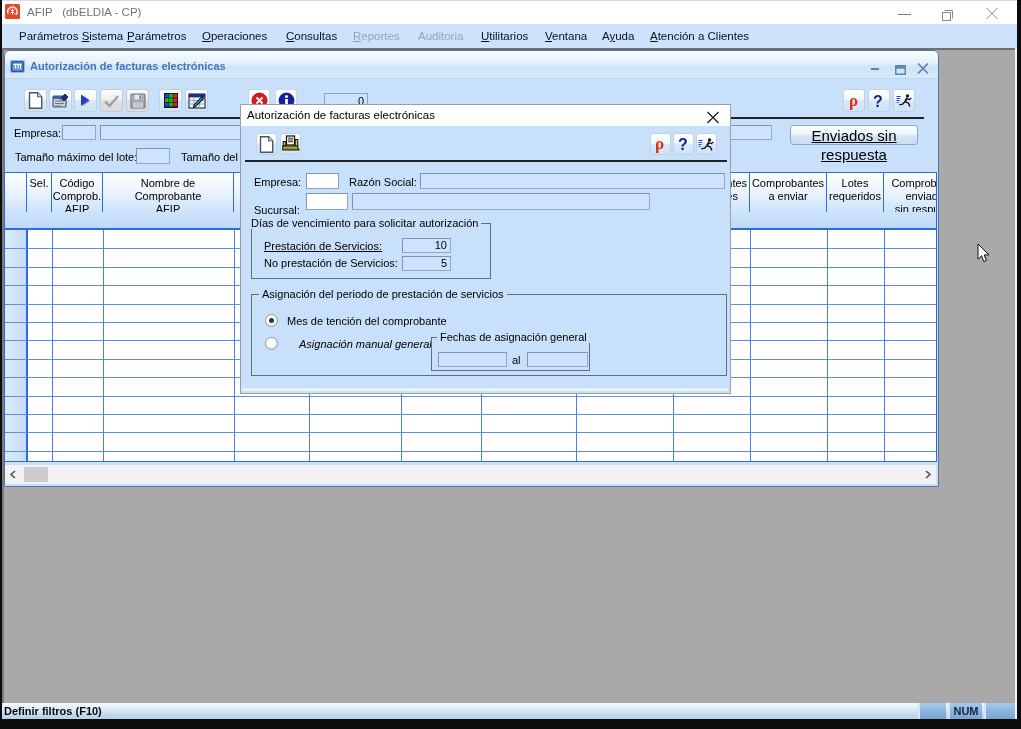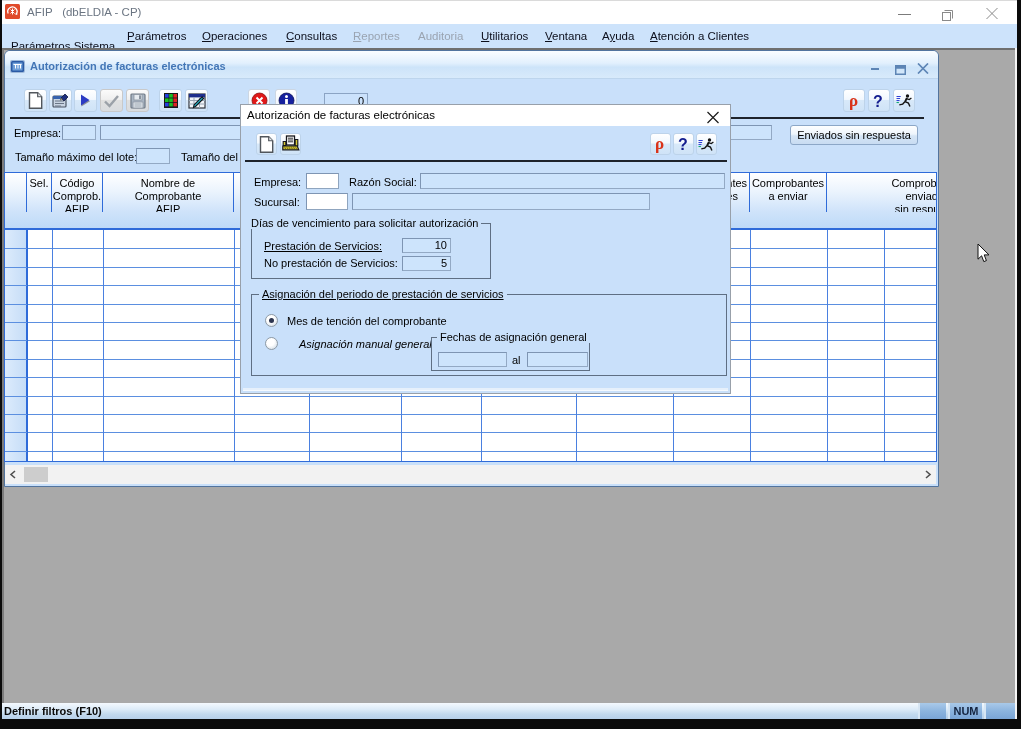--- a/index.html
+++ b/index.html
@@ -29,21 +29,21 @@
 <div class="a" style="left:27px;top:4px;font-size:11.5px;color:#6b7582;line-height:16px;white-space:nowrap;">AFIP&nbsp;&nbsp;&nbsp;(dbELDIA - CP)</div>
 <div class="a" style="left:898px;top:14px;width:13px;height:1px;background:#7b7b7b;"></div>
 <div class="a" style="left:941px;top:7px;width:13px;height:12px;"><svg width="13" height="12" viewBox="0 0 13 12">
         <path d="M3.5 1.5 h8 v8" fill="none" stroke="#8a8a8a" stroke-width="1"></path>
         <rect x="1.5" y="3.5" width="8" height="8" fill="#fff" stroke="#8a8a8a" stroke-width="1"></rect>
       </svg></div>
 <div class="a" style="left:985px;top:6px;width:14px;height:13px;"><svg width="14" height="13" viewBox="0 0 14 13">
         <path d="M1.5 1 L12.5 12 M12.5 1 L1.5 12" stroke="#8a8a8a" stroke-width="1"></path>
       </svg></div>
 <div class="a" style="left:2px;top:24px;width:1015px;height:24px;background:#cde3fb;"></div>
-<div class="mi" style="left:11px;margin-top:10px;">Parámetros <u>S</u>istema</div>
+<div class="mi" style="left:19px;">Parámetros <u>S</u>istema</div>
 <div class="mi" style="left:127px;"><u>P</u>arámetros</div>
 <div class="mi" style="left:202px;"><u>O</u>peraciones</div>
 <div class="mi" style="left:286px;"><u>C</u>onsultas</div>
 <div class="mi" style="left:353px;color:#9aa4b1;"><u>R</u>eportes</div>
 <div class="mi" style="left:418px;color:#9aa4b1;">Auditoria</div>
 <div class="mi" style="left:481px;"><u>U</u>tilitarios</div>
 <div class="mi" style="left:545px;"><u>V</u>entana</div>
 <div class="mi" style="left:602px;">A<u>y</u>uda</div>
 <div class="mi" style="left:650px;"><u>A</u>tención a Clientes</div>
 <div class="a" style="left:2px;top:48px;width:1015px;height:655px;background:#a9a9a9;border-top:2px solid #6f6f6f;border-left:2px solid #7c7c7c;"></div>
@@ -154,38 +154,39 @@
         <path d="M11.3 6.6 L14.3 7.5 L16.4 5.9" stroke="#141414" stroke-width="1.3" fill="none"></path>
         <path d="M10.1 9.6 L13.4 11 L14.9 14.6" stroke="#141414" stroke-width="1.4" fill="none"></path>
         <path d="M10.1 9.6 L7.7 12.1 L4.3 12.9" stroke="#141414" stroke-width="1.4" fill="none"></path>
       </svg>
     </div>
 <div class="a" style="left:10px;top:117px;width:914px;height:2px;background:#1e232b;"></div>
 <div class="a t11" style="left:14px;top:127px;">Empresa:</div>
 <div class="a inset" style="left:62px;top:125px;width:34px;height:15px;"></div>
 <div class="a inset" style="left:100px;top:125px;width:510px;height:15px;"></div>
 <div class="a inset" style="left:709px;top:125px;width:63px;height:15px;"></div>
-<div class="a" style="left:790px;top:125px;width:128px;height:20px;border:1px solid #8ca7c7;border-radius:3px;background:linear-gradient(180deg,#feffff 0%,#eef5fc 45%,#d5e5f5 55%,#c8dcf2 100%);font-size:11px;color:#000;text-align:center;line-height:19px;">Enviados sin respuesta</div>
+<div class="a" style="left:790px;top:125px;width:128px;height:20px;border:1px solid #8ca7c7;border-radius:3px;background:linear-gradient(180deg,#feffff 0%,#eef5fc 45%,#d5e5f5 55%,#c8dcf2 100%);font-size:15px;color:#000;text-align:center;line-height:19px;text-decoration:underline;">Enviados sin respuesta</div>
 <div class="a t11" style="left:15px;top:151px;">Tamaño máximo del lote:</div>
 <div class="a inset" style="left:136px;top:148px;width:34px;height:16px;"></div>
 <div class="a t11" style="left:181px;top:151px;">Tamaño del lote:</div>
 <div class="a" style="left:4px;top:172px;width:933px;height:290px;border:1px solid #2f6bd9;"></div>
 <div class="a" style="left:5px;top:173px;width:931px;height:57px;background:linear-gradient(180deg,#ffffff 0%,#eaf3fd 35%,#cfe3fa 70%,#bedaf8 100%);border-bottom:2px solid #2f6bd9;overflow:hidden;"></div>
 <div class="a" style="left:5px;top:173px;width:931px;height:57px;overflow:hidden;">
 <div class="hc" style="left:0px;top:0;width:22px;"></div>
 <div class="hc" style="left:22px;top:0;width:25px;">Sel.</div>
 <div class="hc" style="left:47px;top:0;width:51px;">Código<br>Comprob.<br>AFIP</div>
 <div class="hc" style="left:98px;top:0;width:131px;">Nombre de<br>Comprobante<br>AFIP</div>
 <div class="hc" style="left:229px;top:0;width:75px;"></div>
 <div class="hc" style="left:304px;top:0;width:92px;"></div>
 <div class="hc" style="left:396px;top:0;width:80px;"></div>
 <div class="hc" style="left:476px;top:0;width:95px;"></div>
 <div class="hc" style="left:571px;top:0;width:97px;"></div>
 <div class="hc" style="left:668px;top:0;width:77px;">Comprobantes<br>pendientes</div>
 <div class="hc" style="left:745px;top:0;width:77px;">Comprobantes<br>a enviar</div>
+<div class="hc" style="left:822px;top:0;width:57px;">Lotes<br>requeridos</div>
 <div class="hc" style="left:879px;top:0;width:88px;">Comprobantes<br>enviados<br>sin respuesta</div>
 </div>
 <div class="a" style="left:5px;top:230px;width:931px;height:231px;background:#ffffff;"></div>
 <div class="a" style="left:5px;top:230px;width:22px;height:231px;background:linear-gradient(90deg,#dcebfc,#c6ddf7);border-right:1px solid #2f6bd9;"></div>
 <div class="hl" style="top:248px;"></div>
 <div class="hl" style="top:267px;"></div>
 <div class="hl" style="top:285px;"></div>
 <div class="hl" style="top:304px;"></div>
 <div class="hl" style="top:322px;"></div>
 <div class="hl" style="top:340px;"></div>
@@ -265,31 +266,31 @@
         <path d="M11.3 6.6 L14.3 7.5 L16.4 5.9" stroke="#141414" stroke-width="1.3" fill="none"></path>
         <path d="M10.1 9.6 L13.4 11 L14.9 14.6" stroke="#141414" stroke-width="1.4" fill="none"></path>
         <path d="M10.1 9.6 L7.7 12.1 L4.3 12.9" stroke="#141414" stroke-width="1.4" fill="none"></path>
       </svg>
     </div>
 <div class="a" style="left:245px;top:160px;width:482px;height:2px;background:#1e232b;"></div>
 <div class="a t115" style="left:254px;top:176px;">Empresa:</div>
 <div class="a winput" style="left:306px;top:173px;width:33px;height:16px;"></div>
 <div class="a t115" style="left:349px;top:176px;">Razón Social:</div>
 <div class="a inset" style="left:420px;top:173px;width:305px;height:16px;"></div>
-<div class="a t115" style="left:254px;top:196px;">Sucursal:</div>
+<div class="a t115" style="left:254px;top:204px;">Sucursal:</div>
 <div class="a winput" style="left:306px;top:193px;width:42px;height:17px;"></div>
 <div class="a inset" style="left:352px;top:193px;width:298px;height:17px;"></div>
 <div class="a gb" style="left:251px;top:223px;width:240px;height:56px;"></div>
 <div class="gcap" style="left:248px;top:217px;text-align:right;">Días de vencimiento para solicitar autorización</div>
 <div class="a t115" style="left:264px;top:240px;text-decoration:underline;">Prestación de Servicios:</div>
 <div class="a inset" style="left:402px;top:238px;width:49px;height:15px;font-size:11px;text-align:right;line-height:13px;padding-right:3px;">10</div>
 <div class="a t115" style="left:264px;top:257px;">No prestación de Servicios:</div>
 <div class="a inset" style="left:402px;top:256px;width:49px;height:15px;font-size:11px;text-align:right;line-height:13px;padding-right:3px;">5</div>
 <div class="a gb" style="left:251px;top:294px;width:476px;height:82px;"></div>
-<div class="gcap" style="left:259px;top:288px;text-decoration:underline;">Asignación del periodo de prestación de servicios</div>
+<div class="gcap" style="left:259px;top:288px;">Asignación del periodo de prestación de servicios</div>
 <div class="radio" style="left:265px;top:314px;"></div>
 <div class="a" style="left:269px;top:318px;width:5px;height:5px;border-radius:50%;background:#2c3550;"></div>
 <div class="a t115" style="left:287px;top:315px;">Mes de tención del comprobante</div>
 <div class="radio" style="left:265px;top:337px;"></div>
 <div class="a t115" style="left:299px;top:338px;font-style:italic;">Asignación manual general</div>
 <div class="a gb" style="left:431px;top:337px;width:159px;height:34px;"></div>
 <div class="gcap" style="left:437px;top:331px;">Fechas de asignación general</div>
 <div class="a inset" style="left:438px;top:352px;width:69px;height:15px;"></div>
 <div class="a t115" style="left:512px;top:354px;">al</div>
 <div class="a inset" style="left:527px;top:352px;width:61px;height:15px;"></div>

